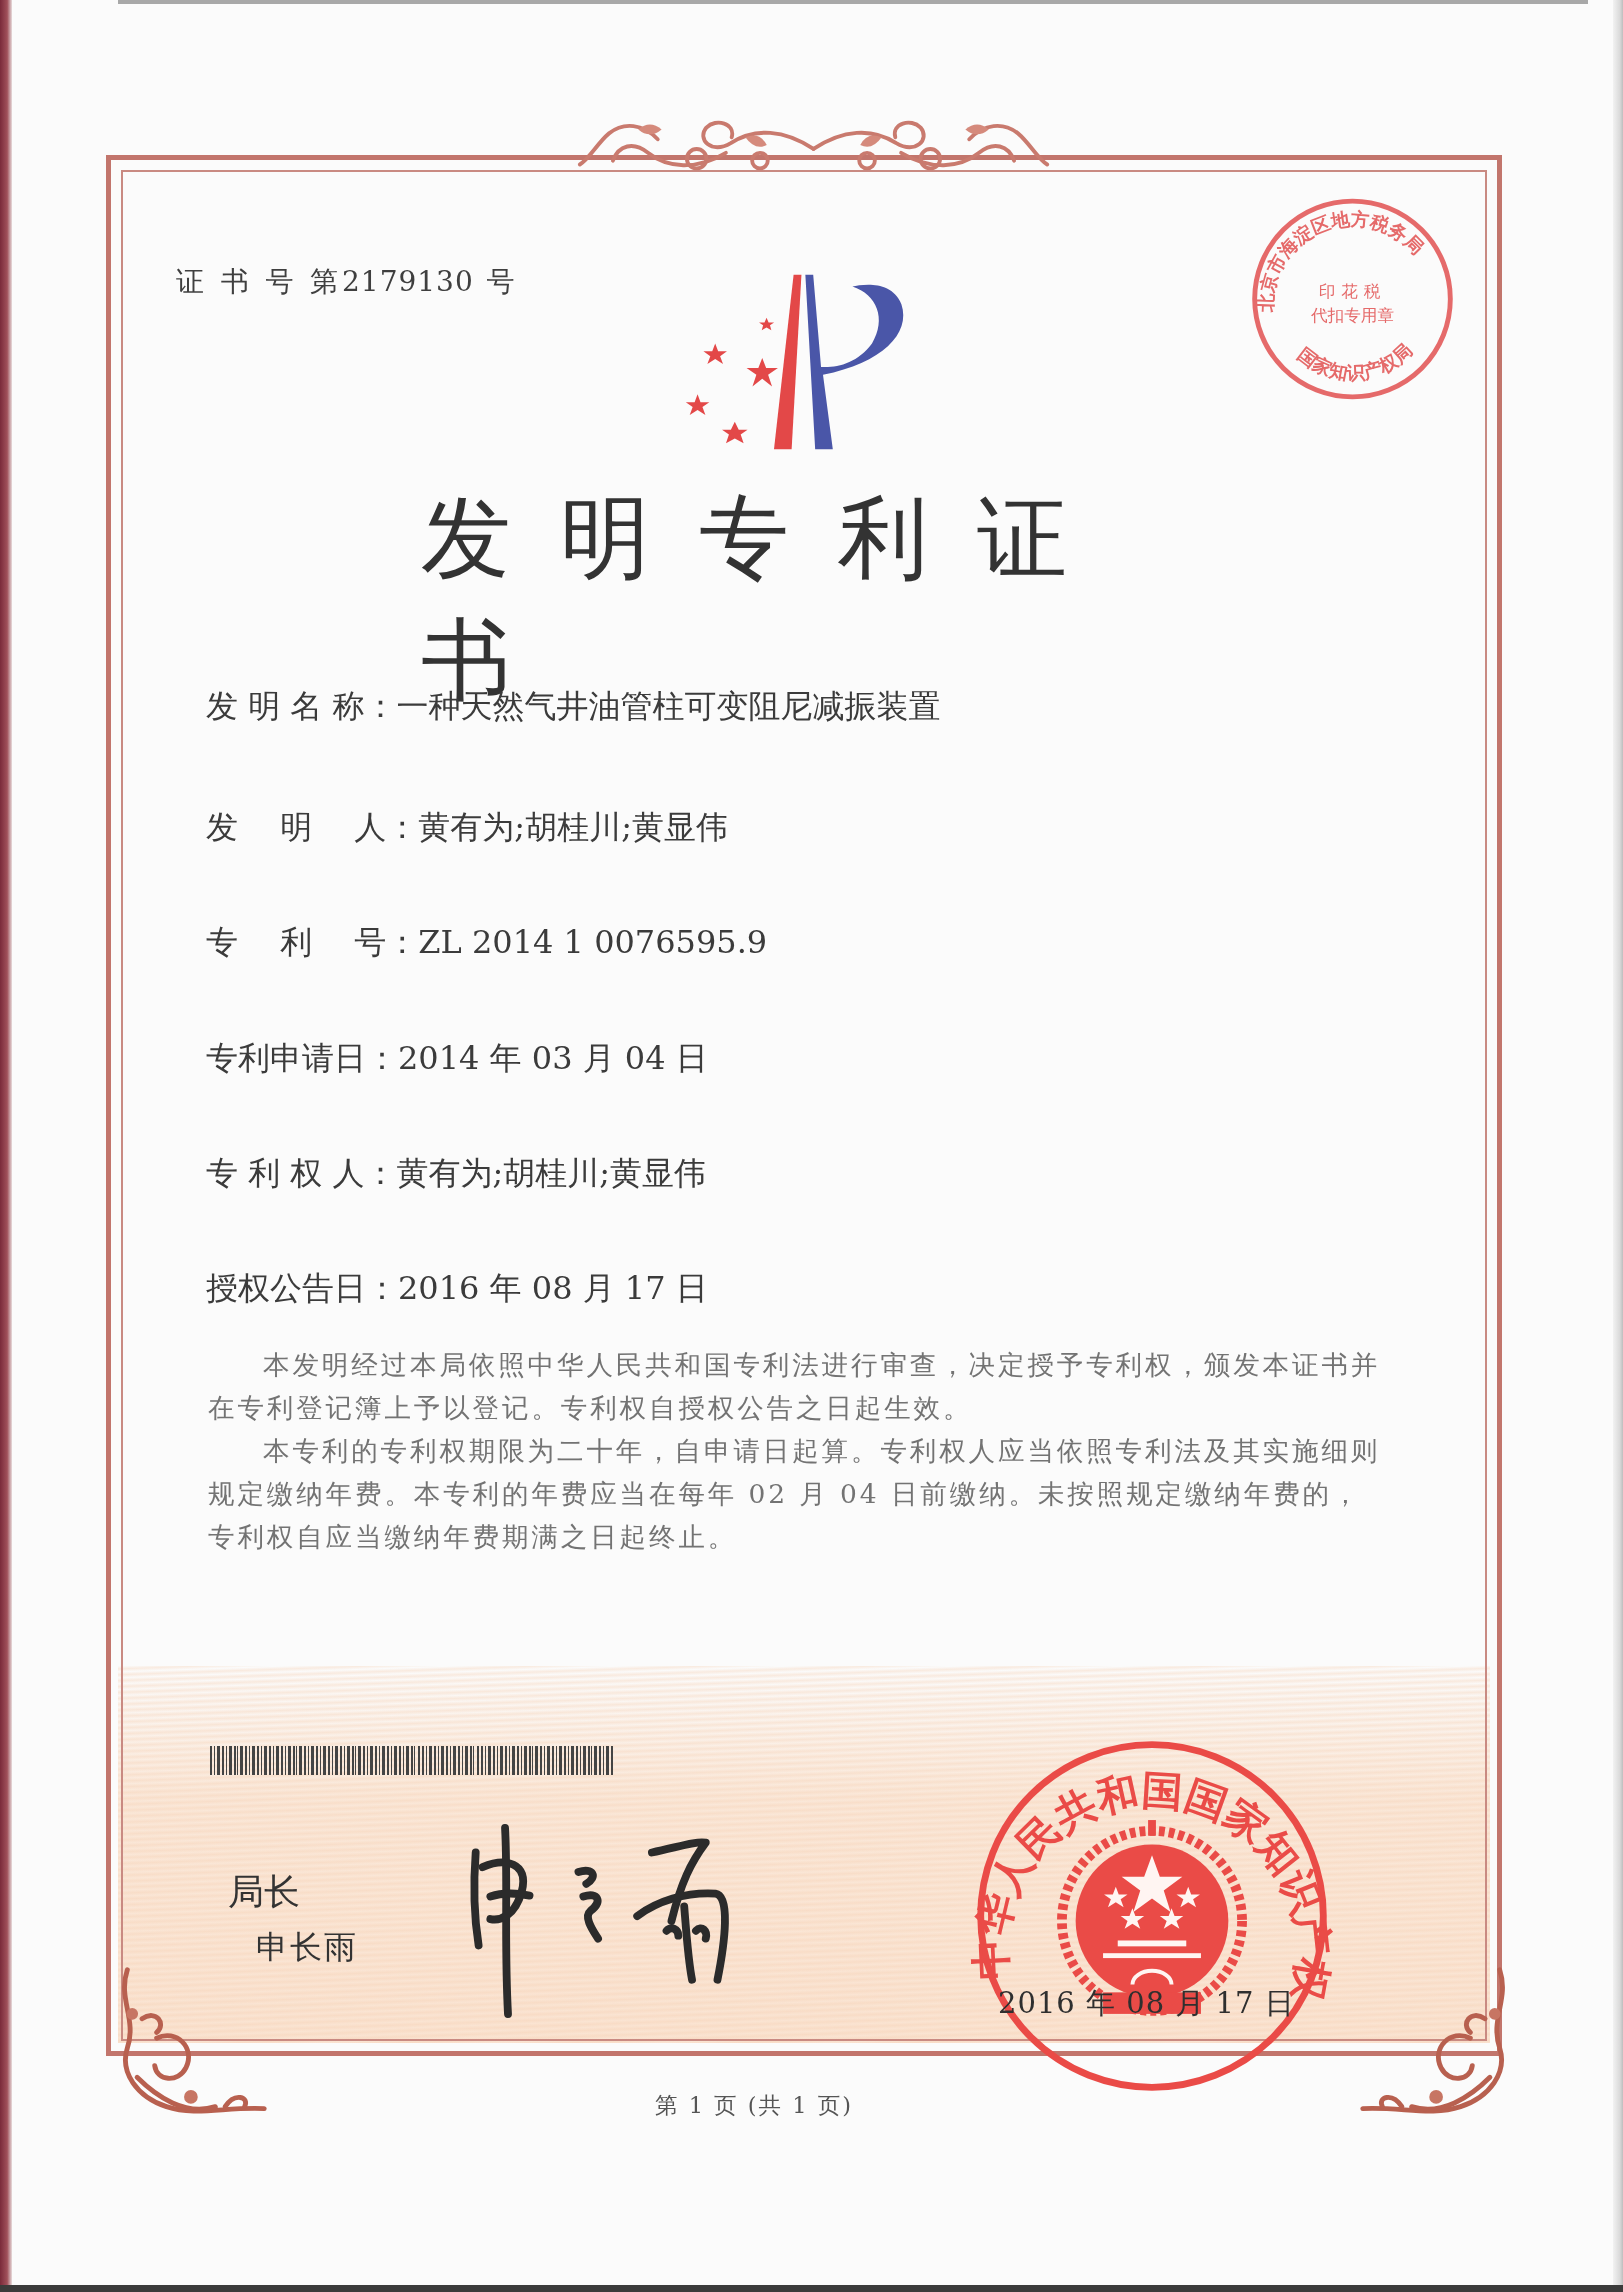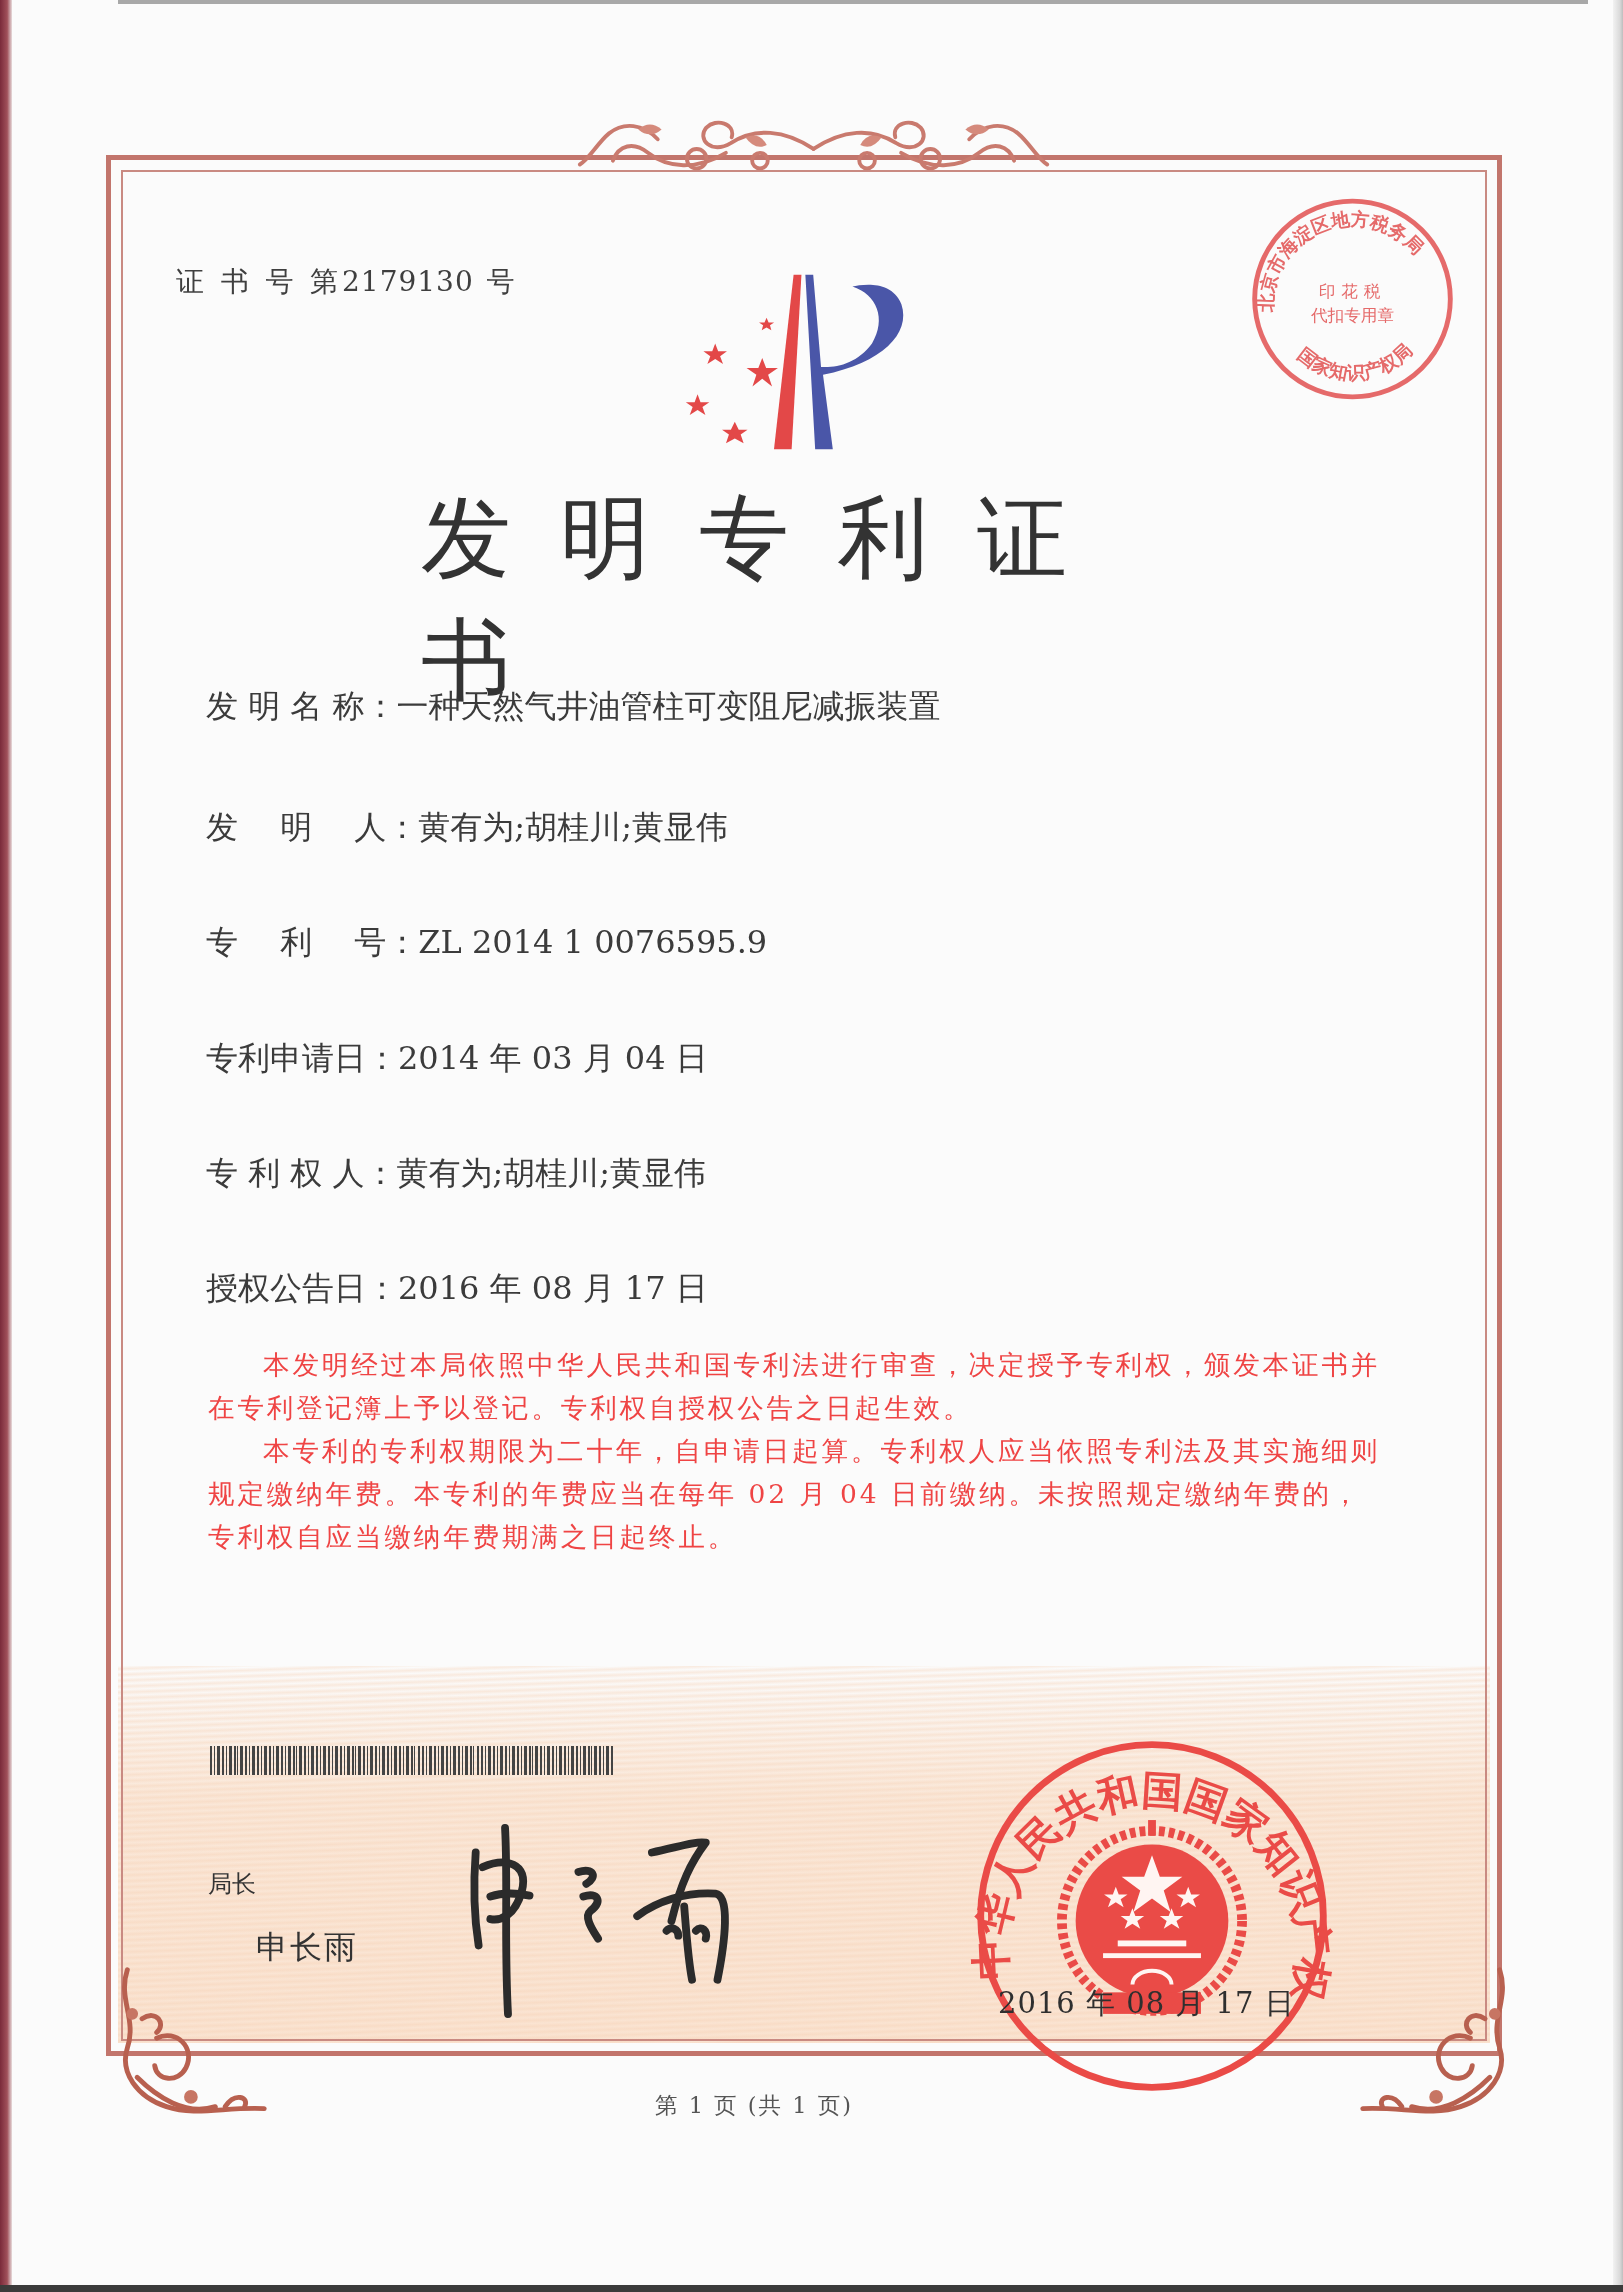--- a/index.html
+++ b/index.html
@@ -48,30 +48,30 @@
     font-size:90px; letter-spacing:49px; color:#333; font-weight:normal;
     font-family:"DejaVu Sans", "Liberation Sans", sans-serif;
   }
 
   .field-row { position:absolute; left:206px; font-size:32px; color:#3b3b3b; white-space:nowrap; }
   .field-row .lbl { display:inline-block; letter-spacing:0; }
   .field-row .val { display:inline-block; }
 
   .body-text {
     position:absolute; left:208px; top:1343px; width:1176px;
-    font-size:26.5px; line-height:43px; color:#ef4444; letter-spacing:2.9px;
+    font-size:26.5px; line-height:43px; color:#737373; letter-spacing:2.9px;
   }
   .body-text p { margin:0; text-indent:55px; }
 
   .barcode {
     position:absolute; left:210px; top:1746px; width:404px; height:29px;
     background:repeating-linear-gradient(90deg,#444 0 2px,transparent 2px 3.9px,#444 3.9px 4.9px,transparent 4.9px 6.9px,#444 6.9px 9.8px,transparent 9.8px 11.8px);
   }
 
-  .director-title { position:absolute; left:208px; top:1868px; font-size:24px; color:#333; font-family:Liberation Sans, sans-serif; }
+  .director-title { position:absolute; left:228px; top:1868px; font-size:36px; color:#333; font-family:Liberation Sans, sans-serif; }
   .director-name { position:absolute; left:212px; top:1926px; font-size:32px; color:#333; font-family:"DejaVu Sans","Liberation Sans",sans-serif; letter-spacing:2px;margin-left:44px; }
   .signature { position:absolute; left:461px; top:1823px; width:372px; height:196px; }
 
   .seal { position:absolute; left:956px; top:1730px; width:392px; height:372px; }
   .seal-date {
     position:absolute; left:998px; top:1984px; font-size:29px; color:#2f2f2f; letter-spacing:1px;
   }
 
   .page-footer {
     position:absolute; left:655px; top:2090px; font-size:22.5px; color:#555; letter-spacing:2px;

